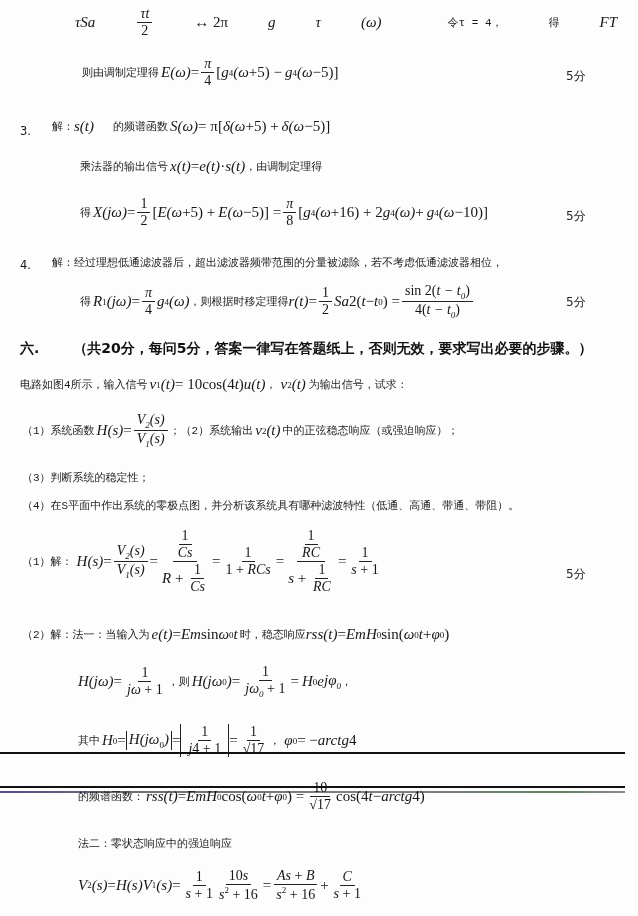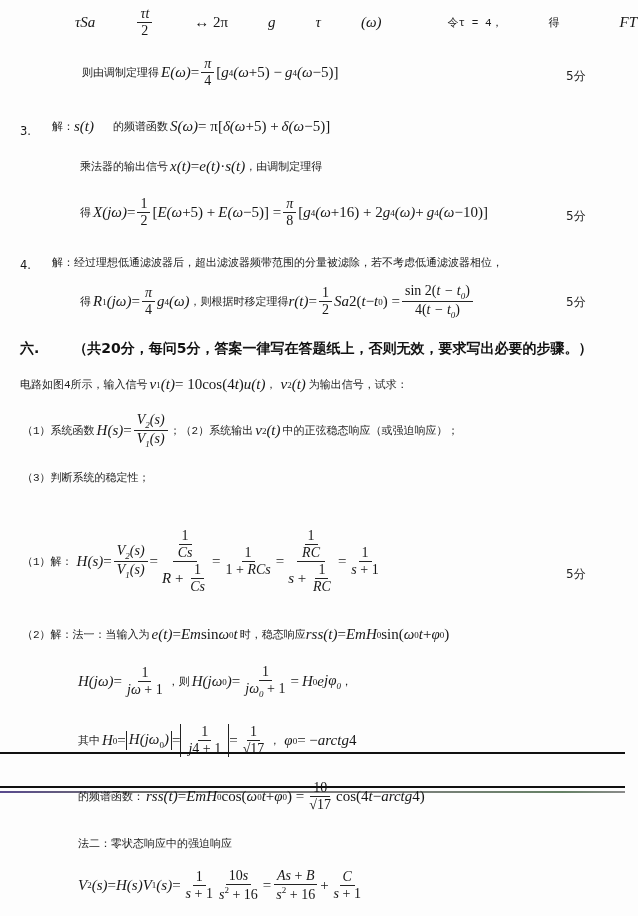--- a/index.html
+++ b/index.html
@@ -39,21 +39,21 @@
     <span class="frac">
         <span class="num">τt</span>
         <span class="den" style="font-style:normal">2</span>
       </span>
     <span class="mr">↔ 2π</span>
       <span class="m">g</span>
       <sub class="m">τ</sub>
       <span class="m">(ω)</span>
     <span class="cn" style="margin-left:26px;">令τ = 4，</span>
     <span class="cn ml">得</span>
-    <span class="m" style="margin-left:20px">FT</span>
+    <span class="m" style="margin-left:0">FT</span>
       <span class="mr">[</span>
       <span class="m">Sa</span>
       <span class="mr">2</span>
       <span class="m">t</span>
       <span class="mr">] =</span>
     <span class="frac">
         <span class="num">π</span>
         <span class="den" style="font-style:normal">2</span>
       </span>
     <span class="m">g</span>
@@ -212,20 +212,23 @@
     <span class="m" style="margin-left:2px">v</span>
       <sub>2</sub>
       <span class="m">(t)</span>
     <span class="cn" style="margin-left:2px">中的正弦稳态响应（或强迫响应）；</span>
   </div>
 
   <div class="line" style="left:22px; top:470px;">
     <span class="cn">（3）判断系统的稳定性；</span>
   </div>
 
+  <div class="line" style="left:22px; top:498px;">
+    <span class="cn">（4）在S平面中作出系统的零极点图，并分析该系统具有哪种滤波特性（低通、高通、带通、带阻）。</span>
+  </div>
 
   <div class="line" style="left:22px; top:528px;">
     <span class="cn">（1）解：</span>
     <span class="m" style="margin-left:4px">H(s)</span>
       <span class="mr"> =</span>
     <span class="frac">
         <span class="num">V<sub>2</sub>(s)</span>
         <span class="den">V<sub>1</sub>(s)</span>
       </span>
     <span class="mr">=</span>

